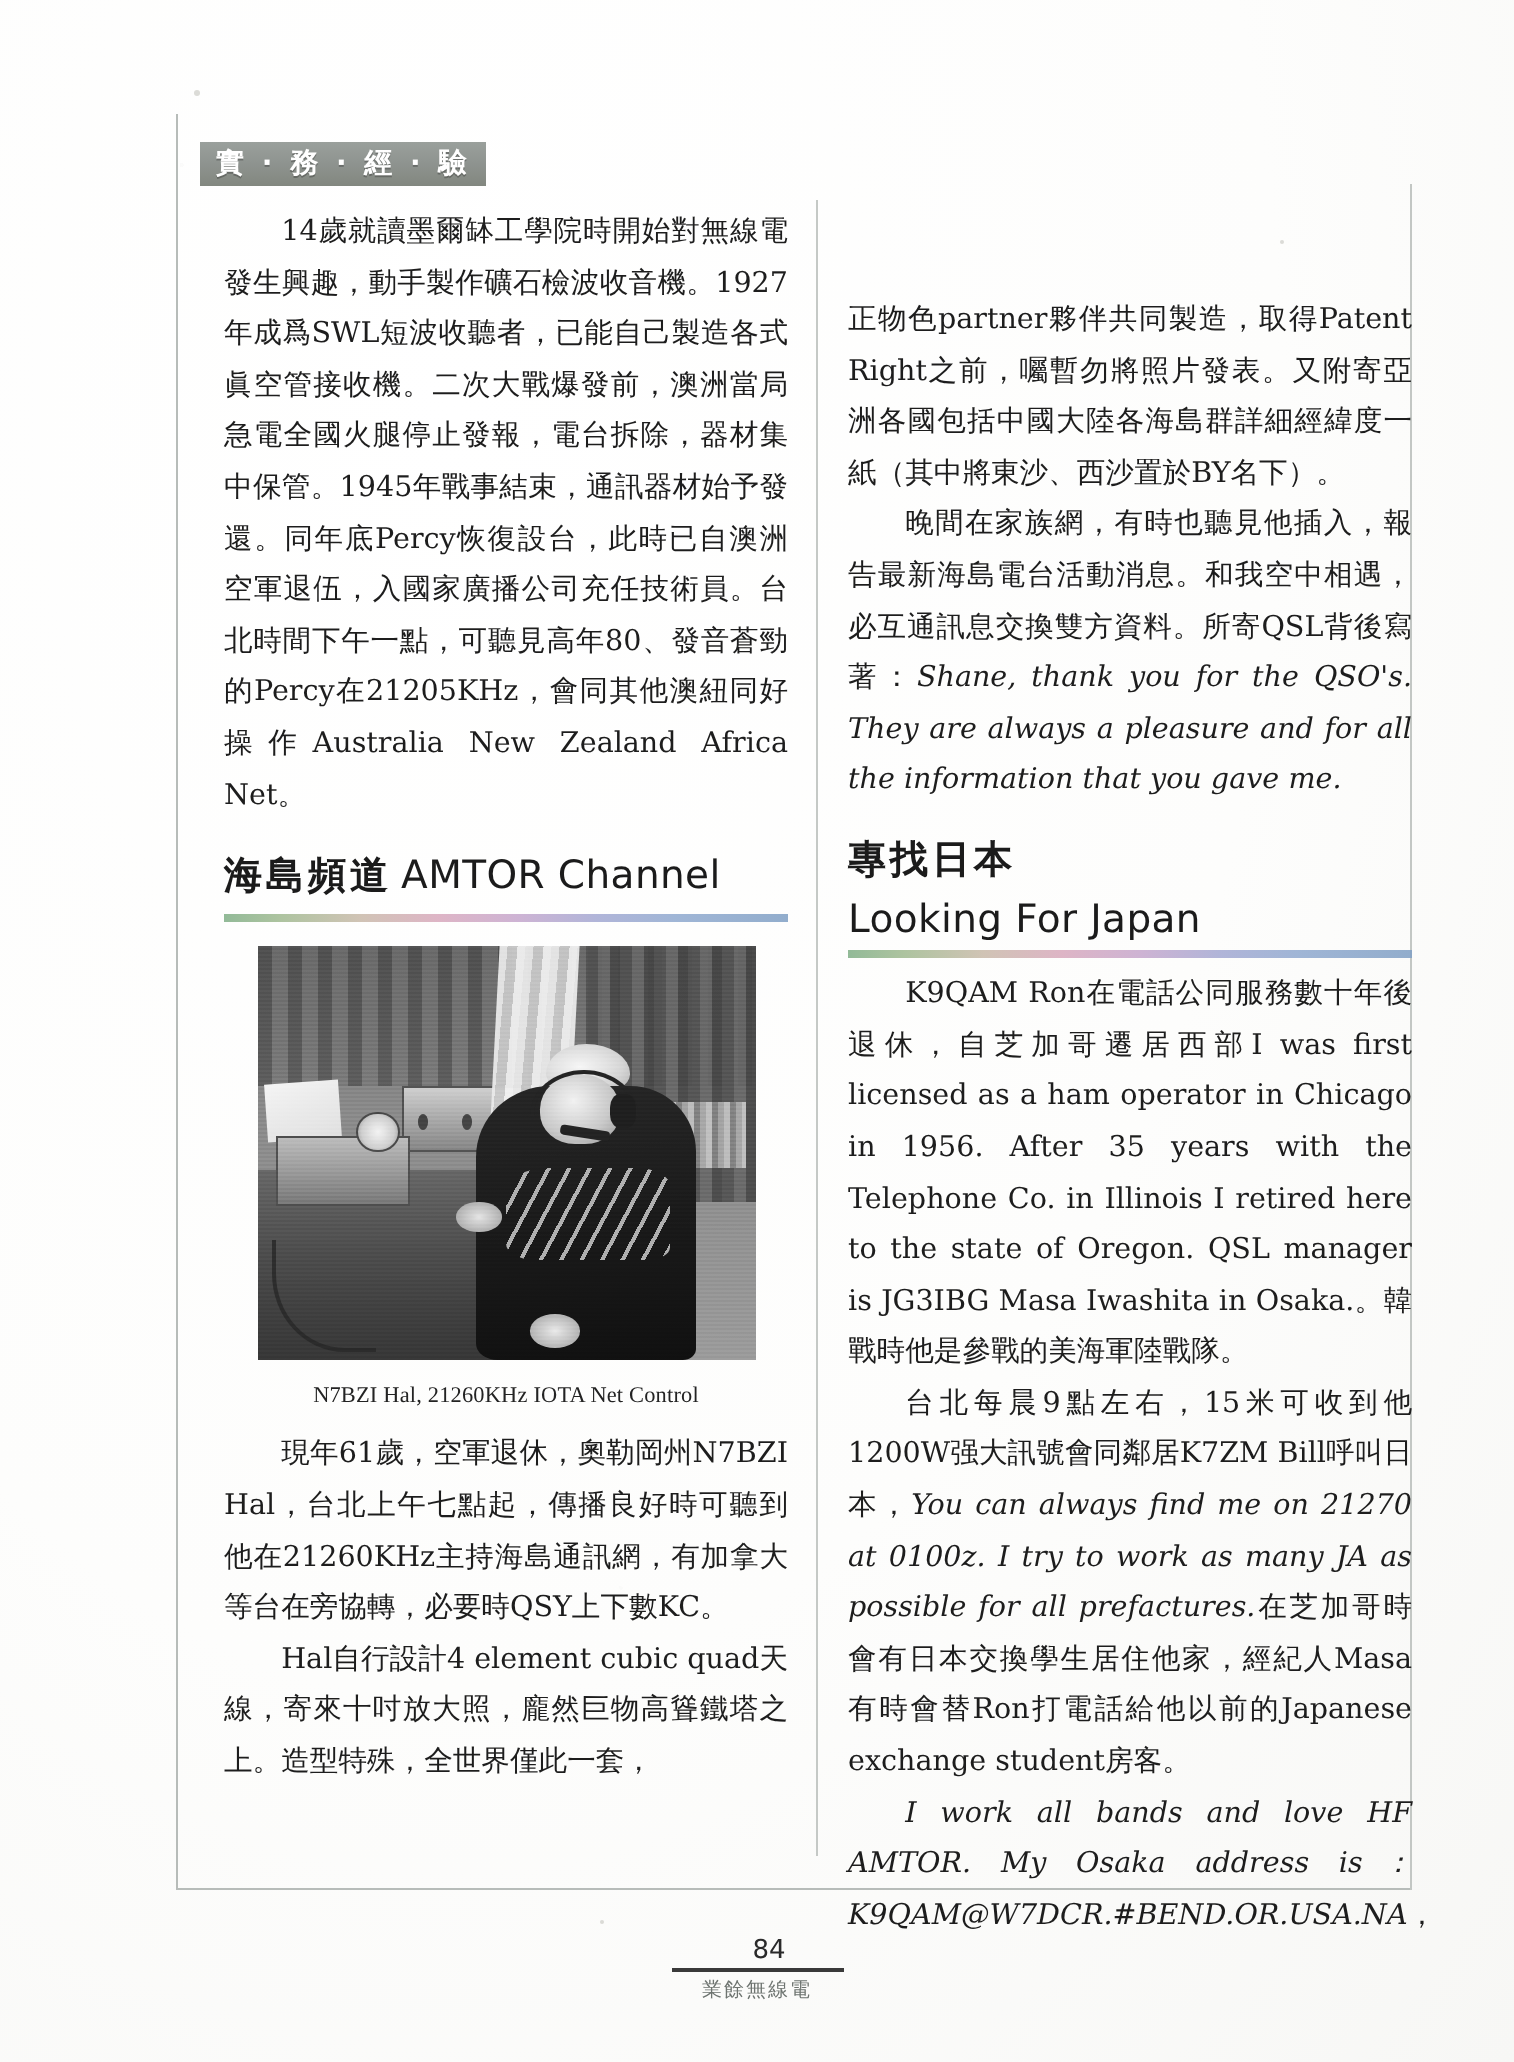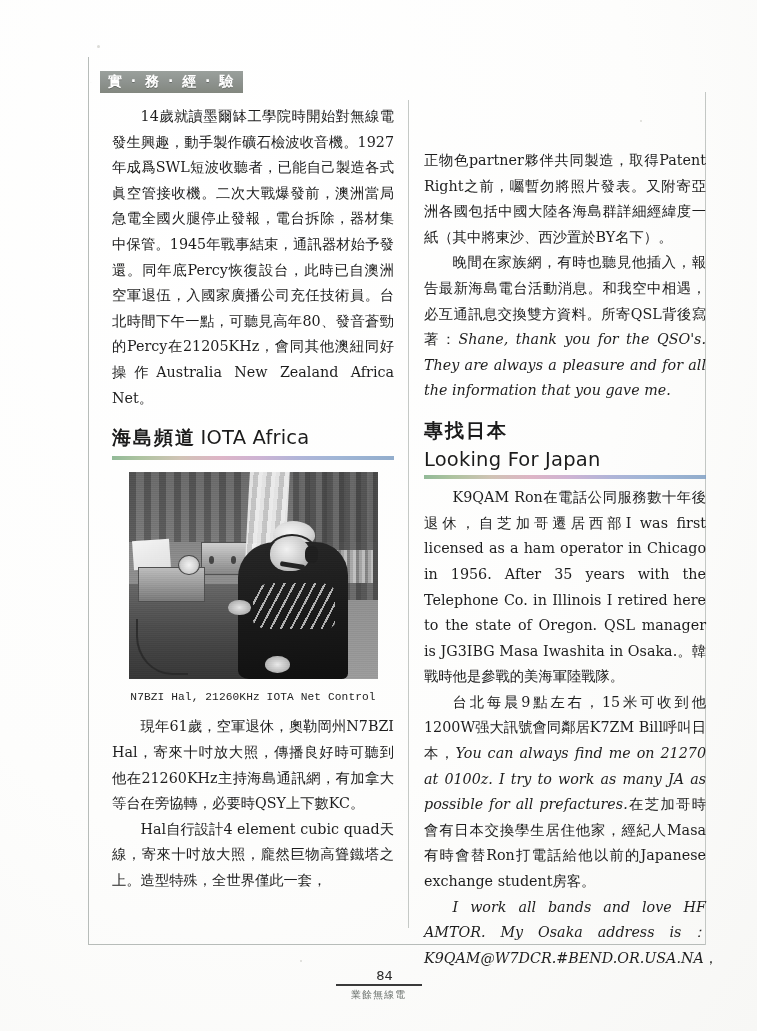--- a/index.html
+++ b/index.html
@@ -294,21 +294,21 @@
     position: absolute; inset: 0;
     background-image:
       repeating-linear-gradient(0deg, rgba(255,255,255,.05) 0 1px, rgba(0,0,0,.05) 1px 2px);
     mix-blend-mode: overlay;
     opacity: .55;
   }
 
   .photo-caption {
     margin-top: 6px;
     text-align: center;
-    font-family: Liberation Mono, monospace;
+    font-family: Liberation Serif, serif;
     font-size: 11.2px;
     color: #232323;
     letter-spacing: .1px;
   }
 
   
   .footer {
     position: absolute;
     left: 0;
     top: 968px;
@@ -351,21 +351,21 @@
 <div class="running-head">實 · 務 · 經 · 驗</div>
 
 <div class="col-divider"></div>
 
 <div class="column col-left">
 
   <p class="para">14歲就讀墨爾缽工學院時開始對無線電發生興趣，動手製作礦石檢波收音機。1927年成爲SWL短波收聽者，已能自己製造各式眞空管接收機。二次大戰爆發前，澳洲當局急電全國火腿停止發報，電台拆除，器材集中保管。1945年戰事結束，通訊器材始予發還。同年底Percy恢復設台，此時已自澳洲空軍退伍，入國家廣播公司充任技術員。台北時間下午一點，可聽見高年80、發音蒼勁的Percy在21205KHz，會同其他澳紐同好操作Australia New Zealand Africa Net。</p>
 
   <div class="section-head">
     <span class="zh">海島頻道</span>
-    <span class="en-title">IOTA Africa</span>
+    <span class="en-title">AMTOR Channel</span>
     <div class="rule"></div>
   </div>
 
   <div class="photo-block">
     <div class="photo">
       <div class="ph-wall"></div>
       <div class="ph-panel"></div>
       <div class="ph-wood"></div>
       <div class="ph-desk"></div>
       <div class="ph-papers"></div>
@@ -382,21 +382,21 @@
       <div class="ph-earcup"></div>
       <div class="ph-mic"></div>
       <div class="ph-hand-l"></div>
       <div class="ph-hand-r"></div>
       <div class="ph-cable"></div>
       <div class="ph-grain"></div>
     </div>
     <div class="photo-caption">N7BZI Hal, 21260KHz IOTA Net Control</div>
   </div>
 
-  <p class="para">現年61歲，空軍退休，奧勒岡州N7BZI Hal，寄來十吋放大照，傳播良好時可聽到他在21260KHz主持海島通訊網，有加拿大等台在旁協轉，必要時QSY上下數KC。</p>
+  <p class="para">現年61歲，空軍退休，奧勒岡州N7BZI Hal，台北上午七點起，傳播良好時可聽到他在21260KHz主持海島通訊網，有加拿大等台在旁協轉，必要時QSY上下數KC。</p>
 
   <p class="para">Hal自行設計4 element cubic quad天線，寄來十吋放大照，龐然巨物高聳鐵塔之上。造型特殊，全世界僅此一套，</p>
 </div>
 
 <div class="column col-right">
 
   <p class="para noindent">正物色partner夥伴共同製造，取得Patent Right之前，囑暫勿將照片發表。又附寄亞洲各國包括中國大陸各海島群詳細經緯度一紙（其中將東沙、西沙置於BY名下）。</p>
 
   <p class="para"><span>晚間在家族網，有時也聽見他插入，報告最新海島電台活動消息。和我空中相遇，必互通訊息交換雙方資料。所寄QSL背後寫著：</span><span class="en it">Shane, thank you for the QSO's. They are always a pleasure and for all the information that you gave me.</span></p>
 

